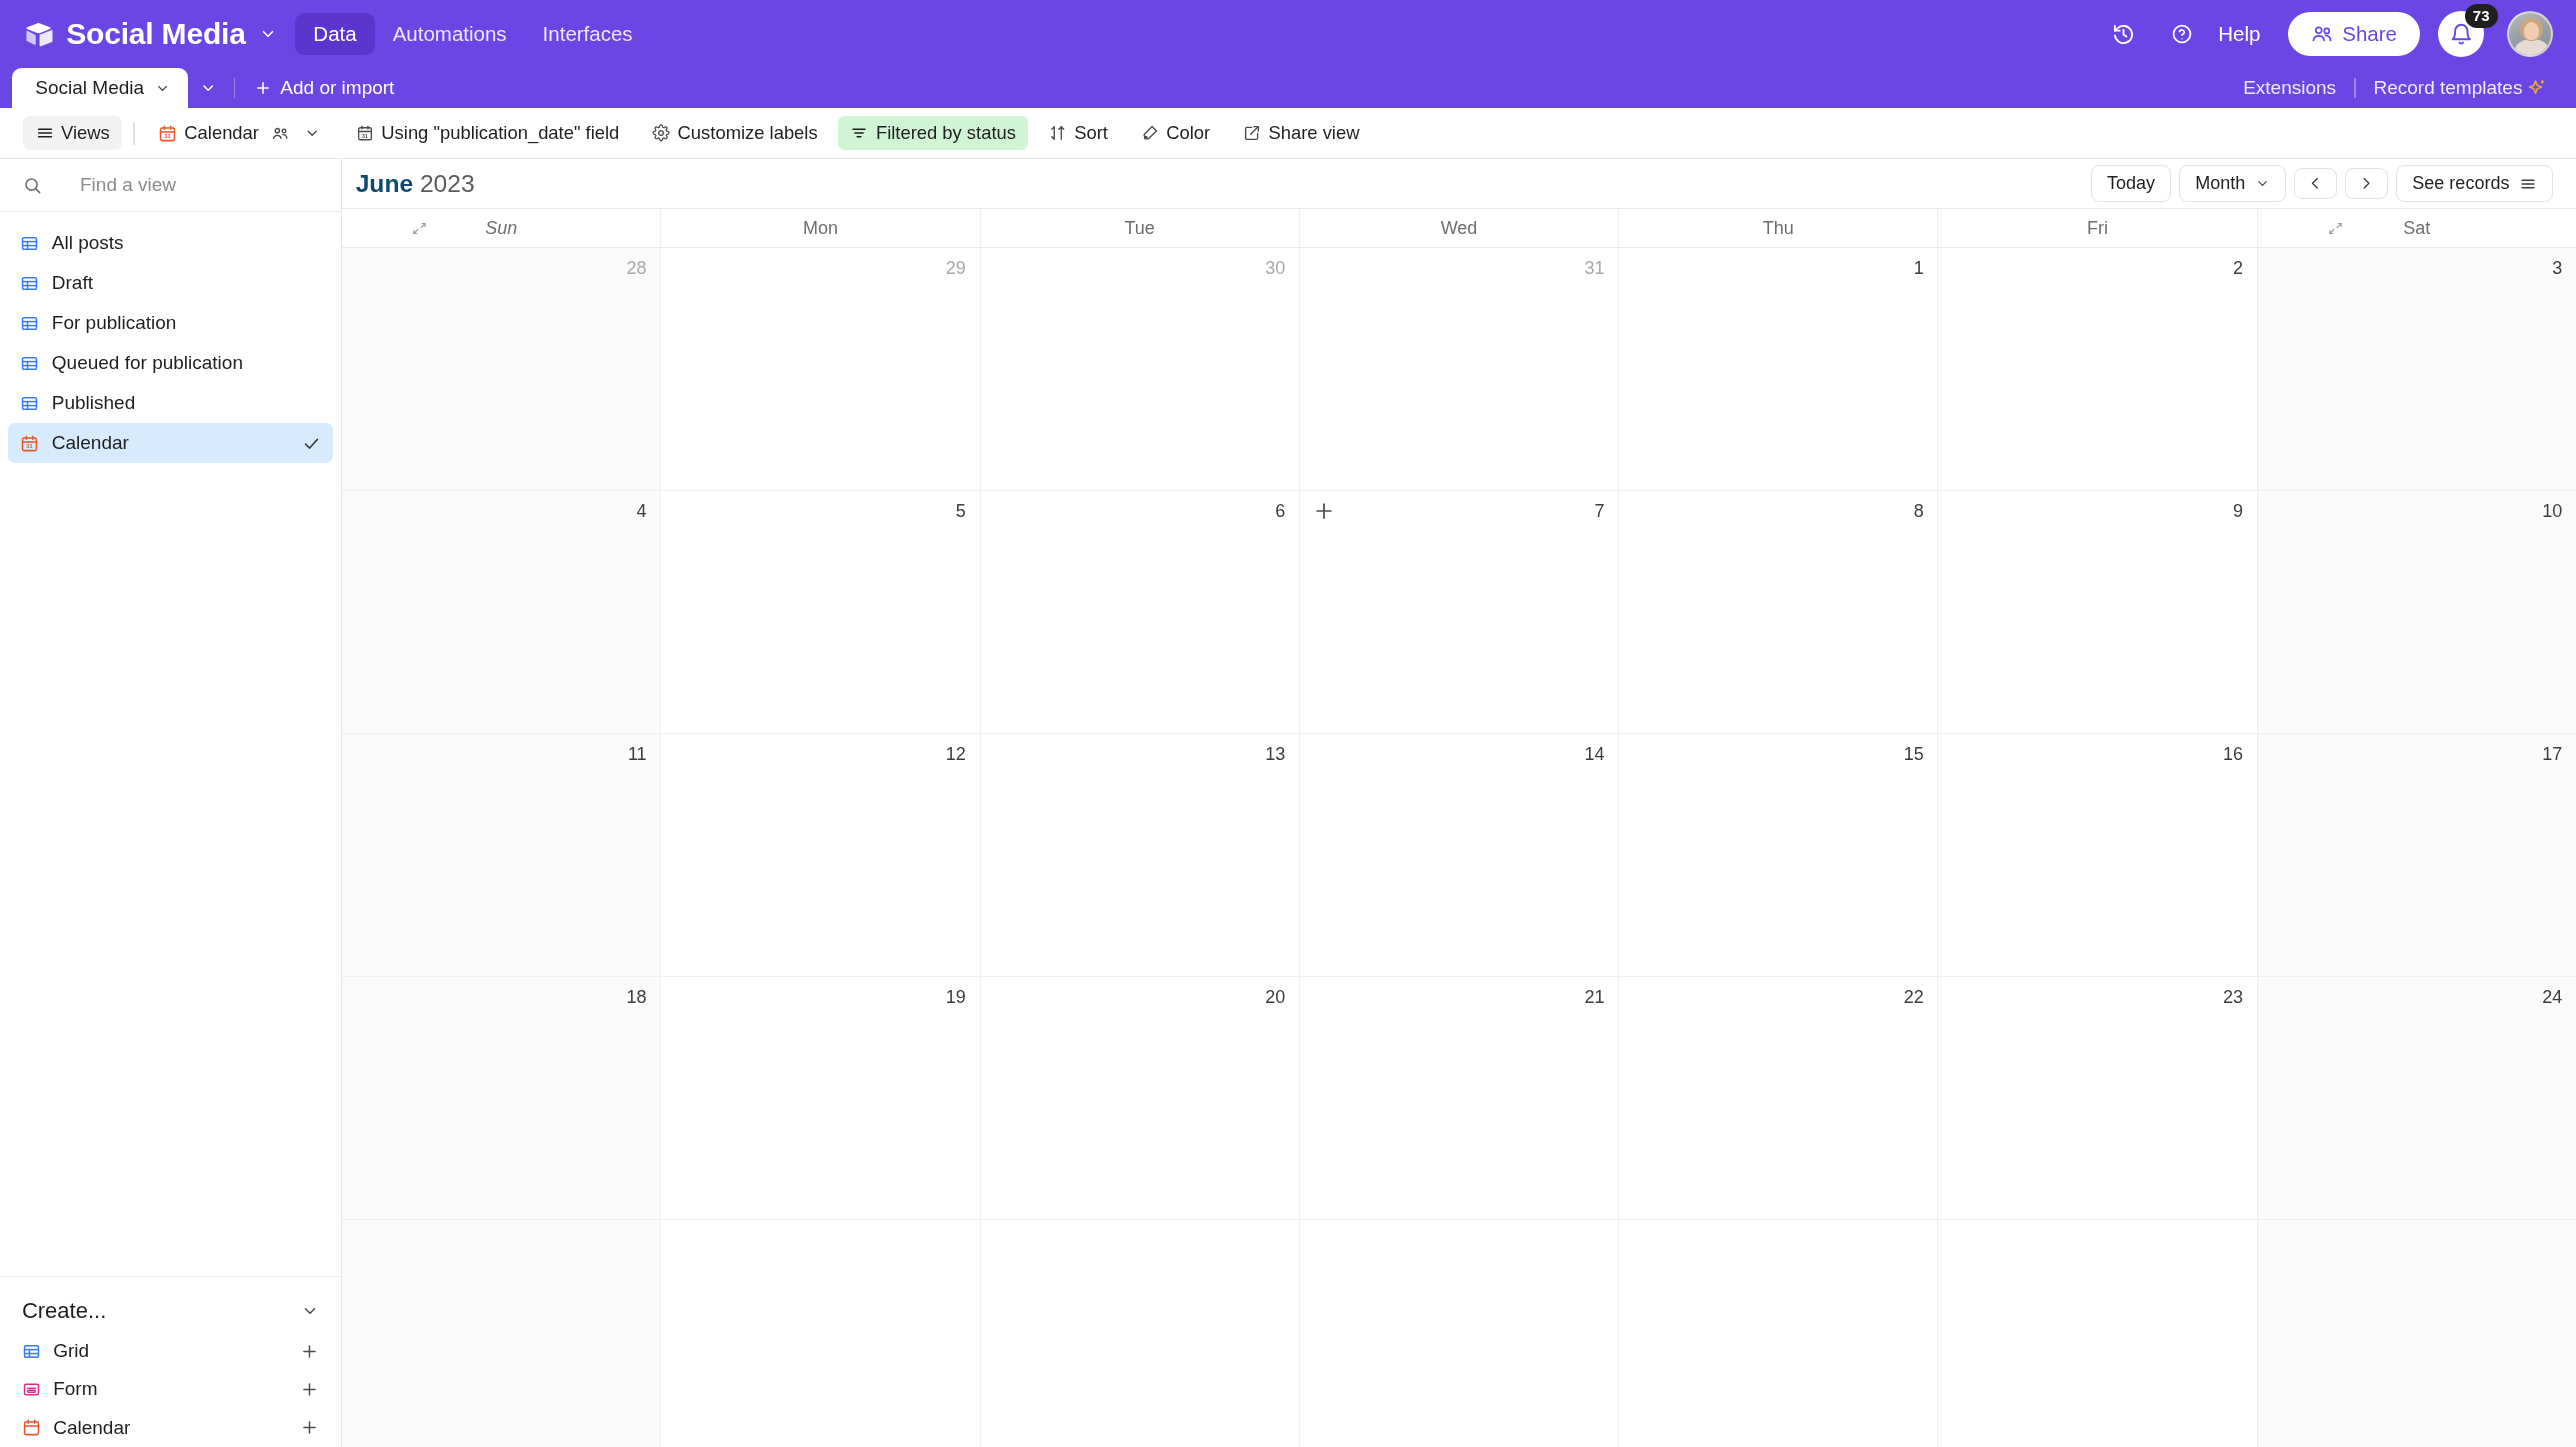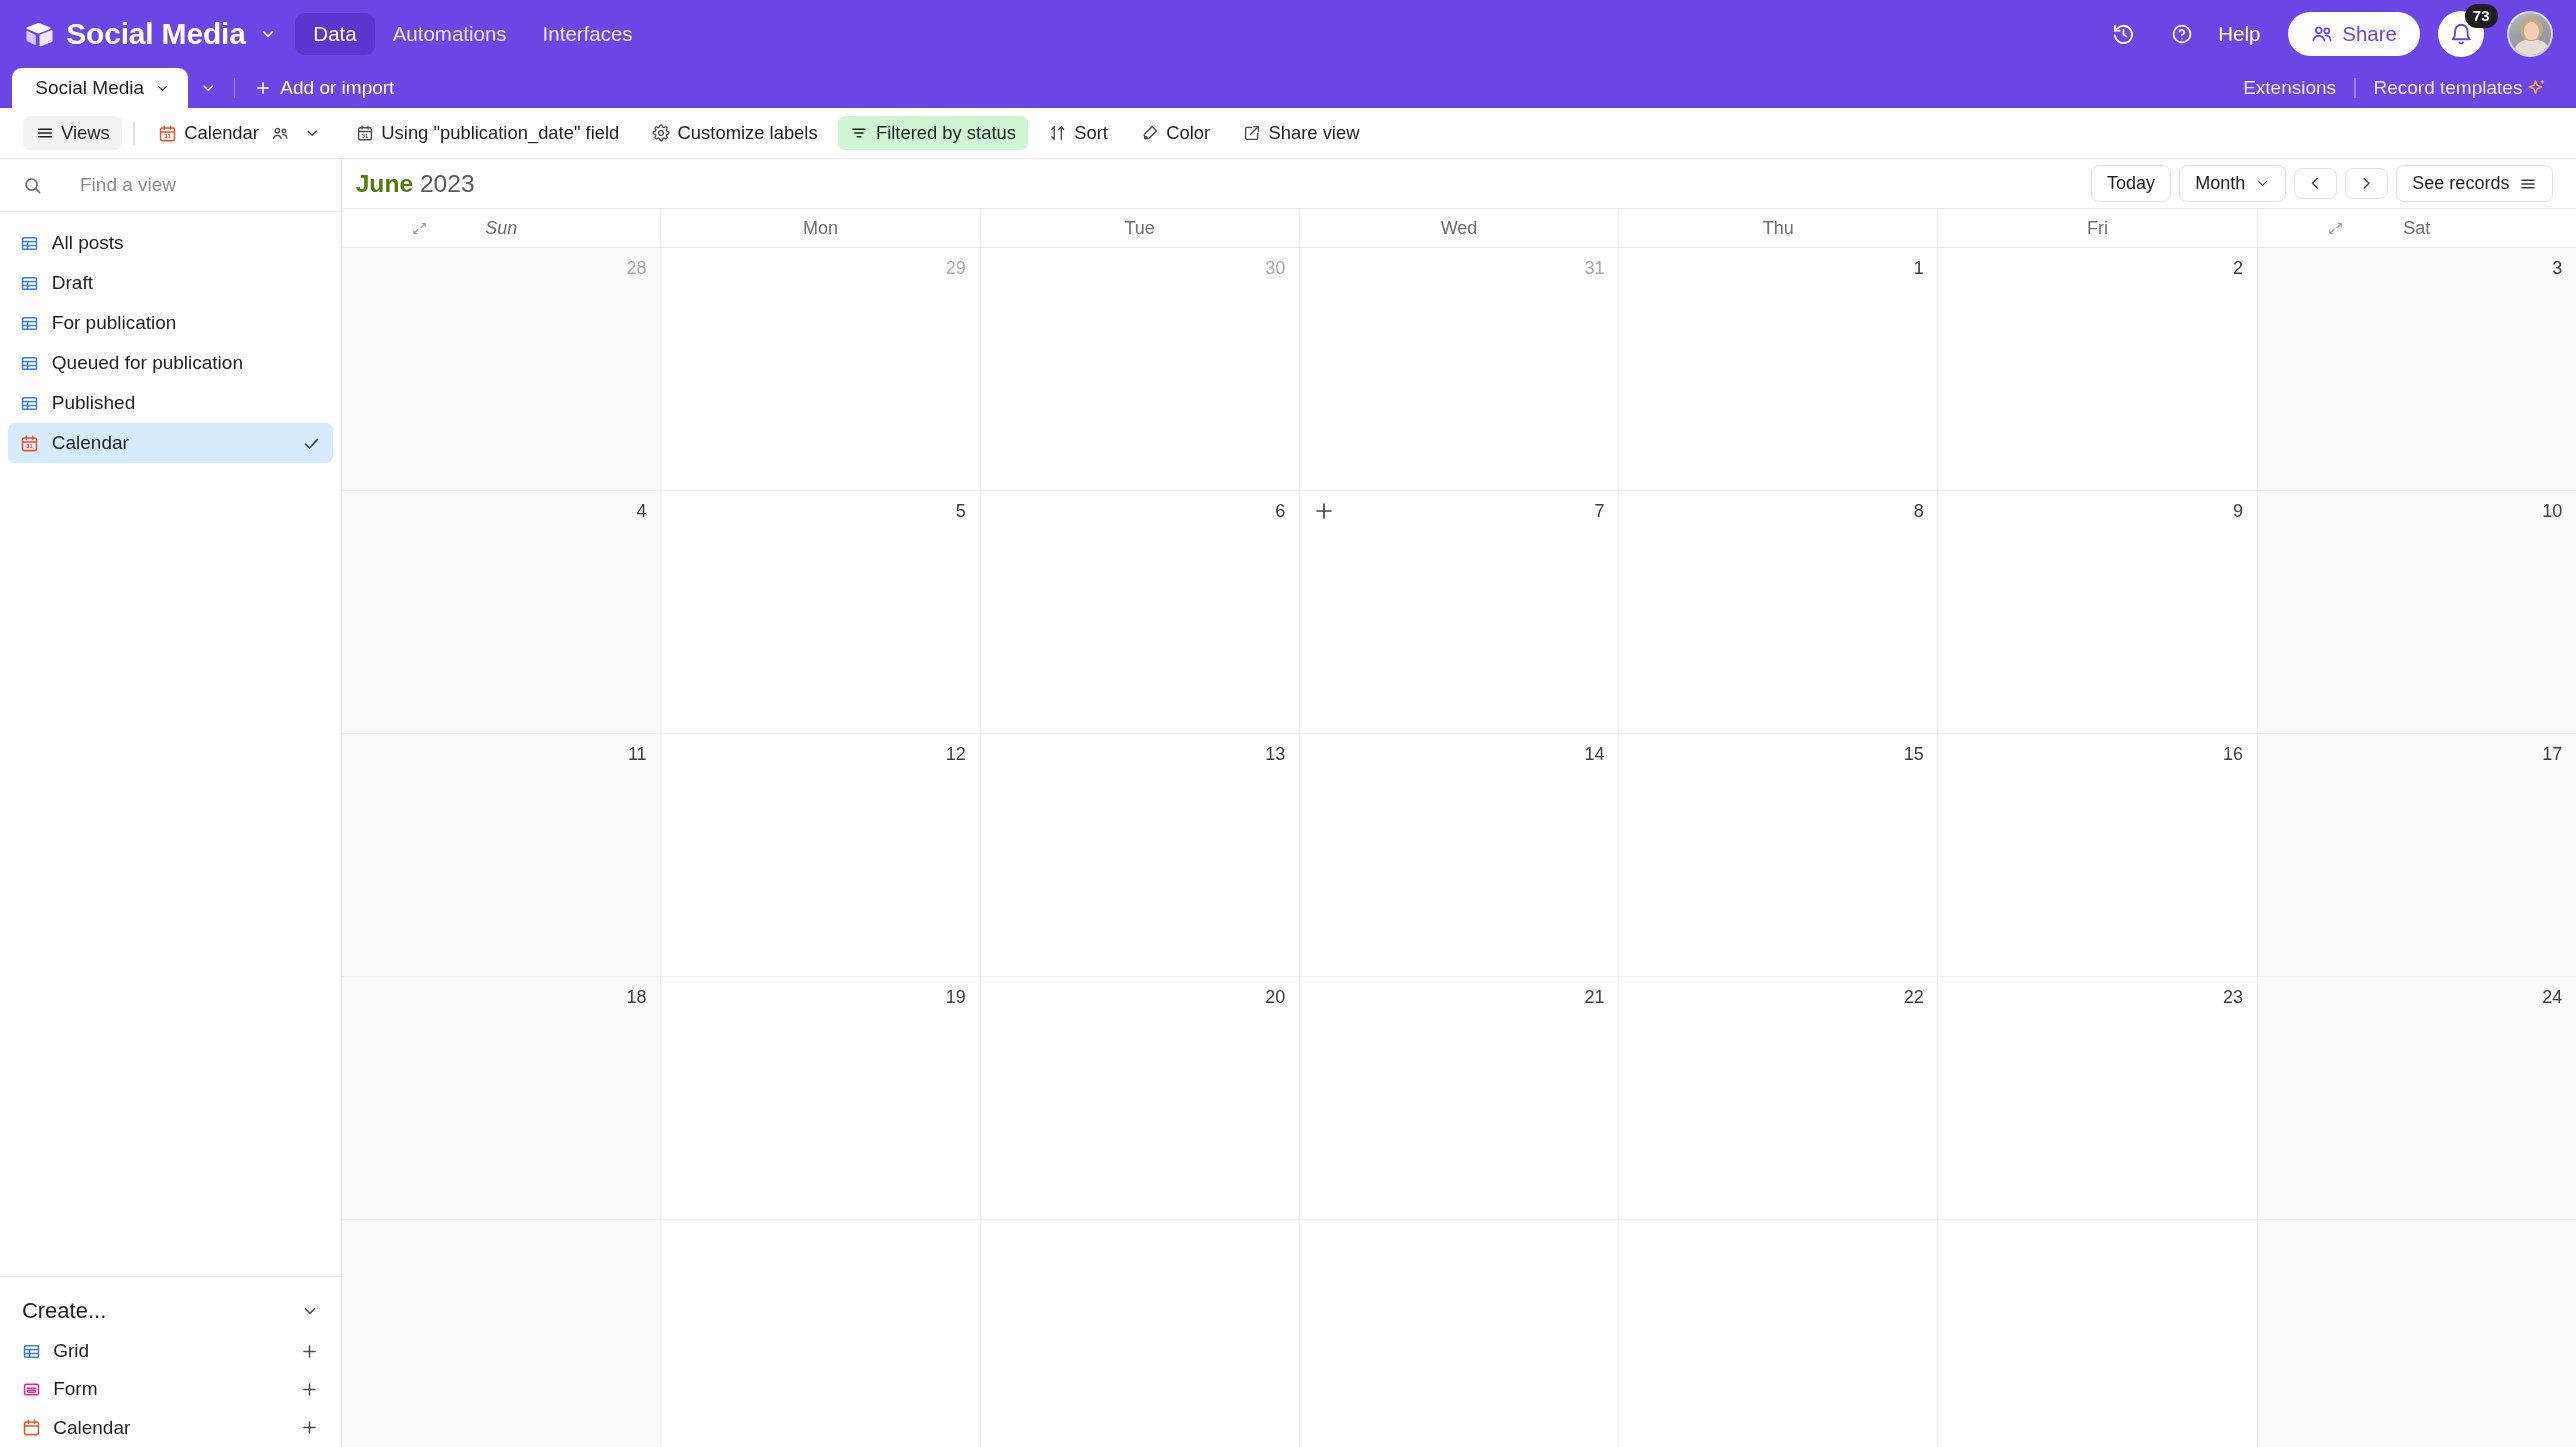--- a/index.html
+++ b/index.html
@@ -287,21 +287,21 @@
     height: 49px;
     display: flex;
     align-items: center;
     padding: 0 23px 0 13.7px;
     flex-shrink: 0;
   }
   .cal-title {
     font-size: 24.6px;
     color: #4D4D4D;
   }
-  .cal-title .m { color: #4d7c0f; font-weight: 700; text-align: right; }
+  .cal-title .m { color: #0c4a6e; font-weight: 700; text-align: right; }
   .cal-title .y { color: #5A5A5A; font-weight: 400; }
   .cal-controls {
     margin-left: auto;
     display: flex; align-items: center;
     gap: 8.2px;
   }
   .cbtn {
     border: 1.4px solid #E2E2E2;
     border-radius: 8.2px;
     background: #ffffff;

